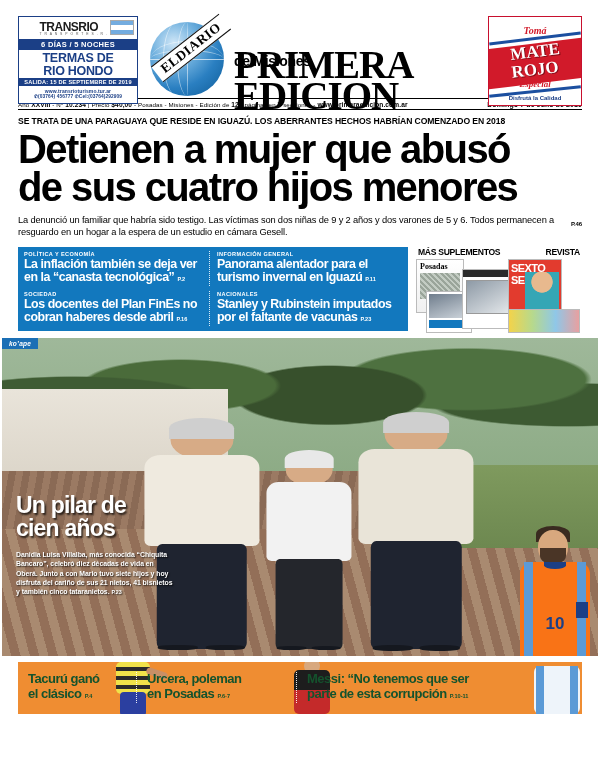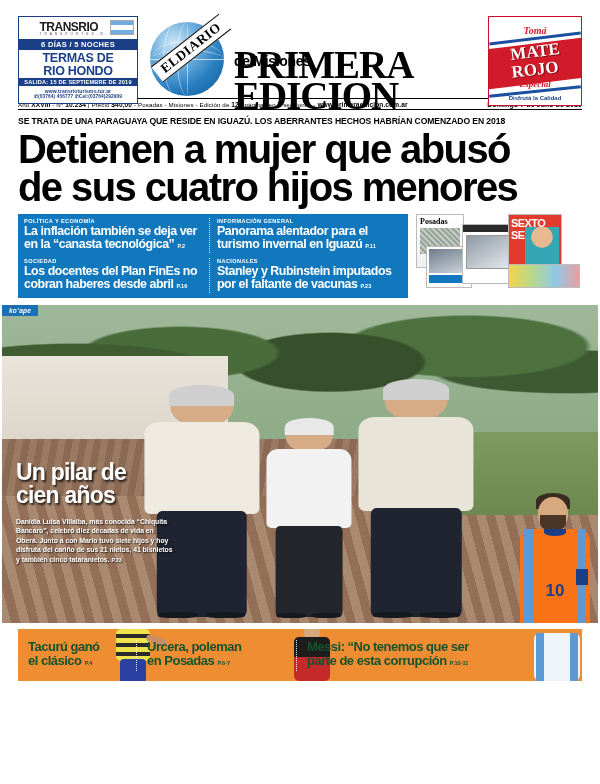--- a/index.html
+++ b/index.html
@@ -231,20 +231,24 @@
       <b>www.primeraedicion.com.ar</b>
     </div>
     <div class="date">Domingo 7 de Julio de 2019</div>
   </div>
 
   <div class="kicker">SE TRATA DE UNA PARAGUAYA QUE RESIDE EN IGUAZÚ. LOS ABERRANTES HECHOS HABRÍAN COMENZADO EN 2018</div>
   <div class="headline">
     <div>Detienen a mujer que abusó</div>
     <div>de sus cuatro hijos menores</div>
   </div>
+  <div class="standfirst">
+    <span class="pg">P.46</span>
+    <span>La denunció un familiar que habría sido testigo. Las víctimas son dos niñas de 9 y 2 años y dos varones de 5 y 6. Todos permanecen a resguardo en un hogar a la espera de un estudio en cámara Gesell.</span>
+  </div>
 
   <div class="teaserzone">
     <div class="teaser-left">
       <div class="trow">
         <div class="tcol">
           <div class="tlabel">POLÍTICA Y ECONOMÍA</div>
           <div class="ttitle">
             <span>La inflación también se deja ver</span><br>
             <span>en la “canasta tecnológica”</span>
             <span class="pg">P.2</span>
@@ -274,20 +278,24 @@
           <div class="ttitle">
             <span>Stanley y Rubinstein imputados</span><br>
             <span>por el faltante de vacunas</span>
             <span class="pg">P.23</span>
           </div>
         </div>
       </div>
     </div>
 
     <div class="sup">
+      <div class="sup-heads">
+        <span>MÁS SUPLEMENTOS</span>
+        <span>REVISTA</span>
+      </div>
       <div class="sup-thumbs">
         <div class="th th1">
           <div class="t">Posadas</div>
           <div class="ph"></div>
         </div>
         <div class="th th2">
           <div class="ph"></div>
           <div class="bl"></div>
         </div>
         <div class="th th3">

